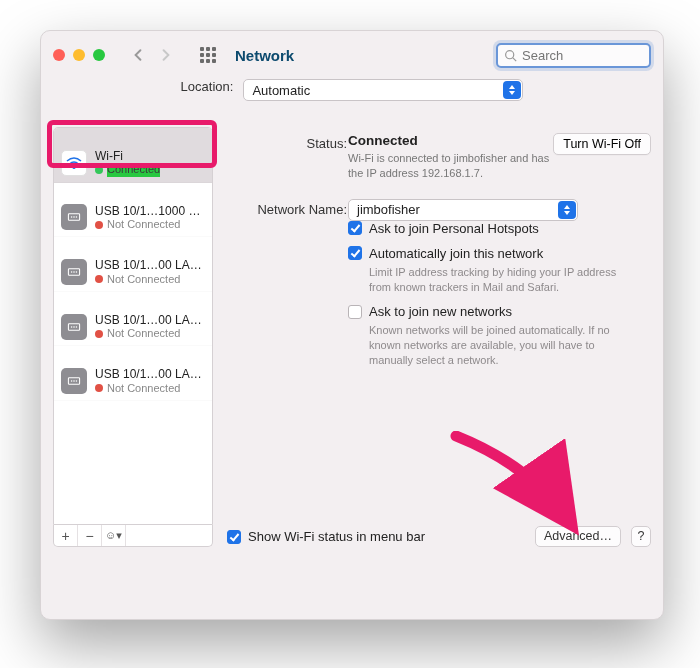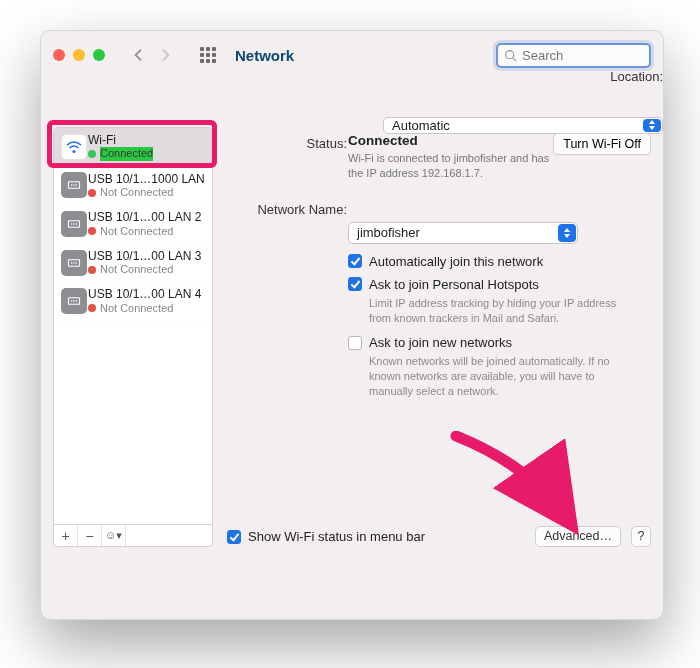--- a/index.html
+++ b/index.html
@@ -46,29 +46,28 @@
     border-radius:5px;
     background:#fcfbfc;
     display:flex; align-items:center; padding:0 6px; gap:5px;
     box-shadow: 0 0 0 3px rgba(106,150,216,0.25);
     justify-content: space-between;
   }
   .search input{ border:none; outline:none; background:transparent; width:100%; font-size:13px; color:#888;}
   .search svg{ width:13px;height:13px; flex:none;}
   
   .locrow{
-    display:flex; align-items:flex-end; justify-content:center; gap:10px;
+    display:flex; align-items:flex-start; justify-content:center; gap:10px;
     height:44px;
-    flex-direction:column;
   }
   .locrow label{ color:#333; font-size:13px;}
   .select{
     position:relative;
     height:22px; background:#fff; border:1px solid #c9c4c7; border-radius:5px;
-    display:flex; align-items:center; padding:0 22px 0 8px; font-size:13px;margin-top:23px;
+    display:flex; align-items:center; padding:0 22px 0 8px; font-size:13px;
   }
   .select .caps{
     position:absolute; right:1px; top:1px; bottom:1px; width:18px;
     background:#1f73e8; border-radius:4px;
     display:flex; flex-direction:column; align-items:center; justify-content:center;
   }
   .select .caps::before, .select .caps::after{
     content:""; border-left:3px solid transparent; border-right:3px solid transparent;
   }
   .select .caps::before{ border-bottom:4px solid #fff; margin-bottom:2px;}
@@ -82,22 +81,22 @@
   
   .sidebarwrap{ width:160px; display:flex; flex-direction:column;}
   .sidebar{
     flex:1;
     background:#fff;
     border:1px solid #d5d0d3;
     border-radius:5px 5px 0 0;
     overflow:hidden;
   }
   .listitem{
-    display:flex; gap:1px; align-items:center;
-    padding:5px 7px 5px 7px;
+    display:flex; gap:8px; align-items:center;
+    padding:21px 7px 5px 7px;
     border-bottom:1px solid rgba(0,0,0,0.02);
   }
   .listitem.sel{ background:#e0dbde;}
   .liicon{
     width:26px;height:26px; border-radius:5px;
     display:flex; align-items:center; justify-content:center; flex:none;
   }
   .liicon.wifi{ background:#fff; border:1px solid #e0e0e0;}
   .liicon.eth{ background:#8e8d92;}
   .litext{ display:flex; flex-direction:column; line-height:1.2; overflow:hidden;}
@@ -359,27 +358,27 @@
       </div>
 
       <div class="row" style="margin-top:18px;justify-content:center;">
         <div class="rowlabel">Network Name:</div>
         <div class="rowbody">
           <div class="select netselect">
             <span>jimbofisher</span>
             <span class="caps"></span>
           </div>
 
+          <div class="checkrow">
+            <input type="checkbox" checked="" style="">
+            <span>Ask to join Personal Hotspots</span>
+          </div>
           <div class="checkrow" style="margin-top:10px;">
             <input type="checkbox" checked="" style="">
             <span>Automatically join this network</span>
-          </div>
-          <div class="checkrow">
-            <input type="checkbox" checked="" style="">
-            <span>Ask to join Personal Hotspots</span>
           </div>
           <div class="help">Limit IP address tracking by hiding your IP address from known trackers in Mail and Safari.</div>
           <div class="checkrow">
             <input type="checkbox" style="">
             <span>Ask to join new networks</span>
           </div>
           <div class="help">Known networks will be joined automatically. If no known networks are available, you will have to manually select a network.</div>
         </div>
       </div>
 

